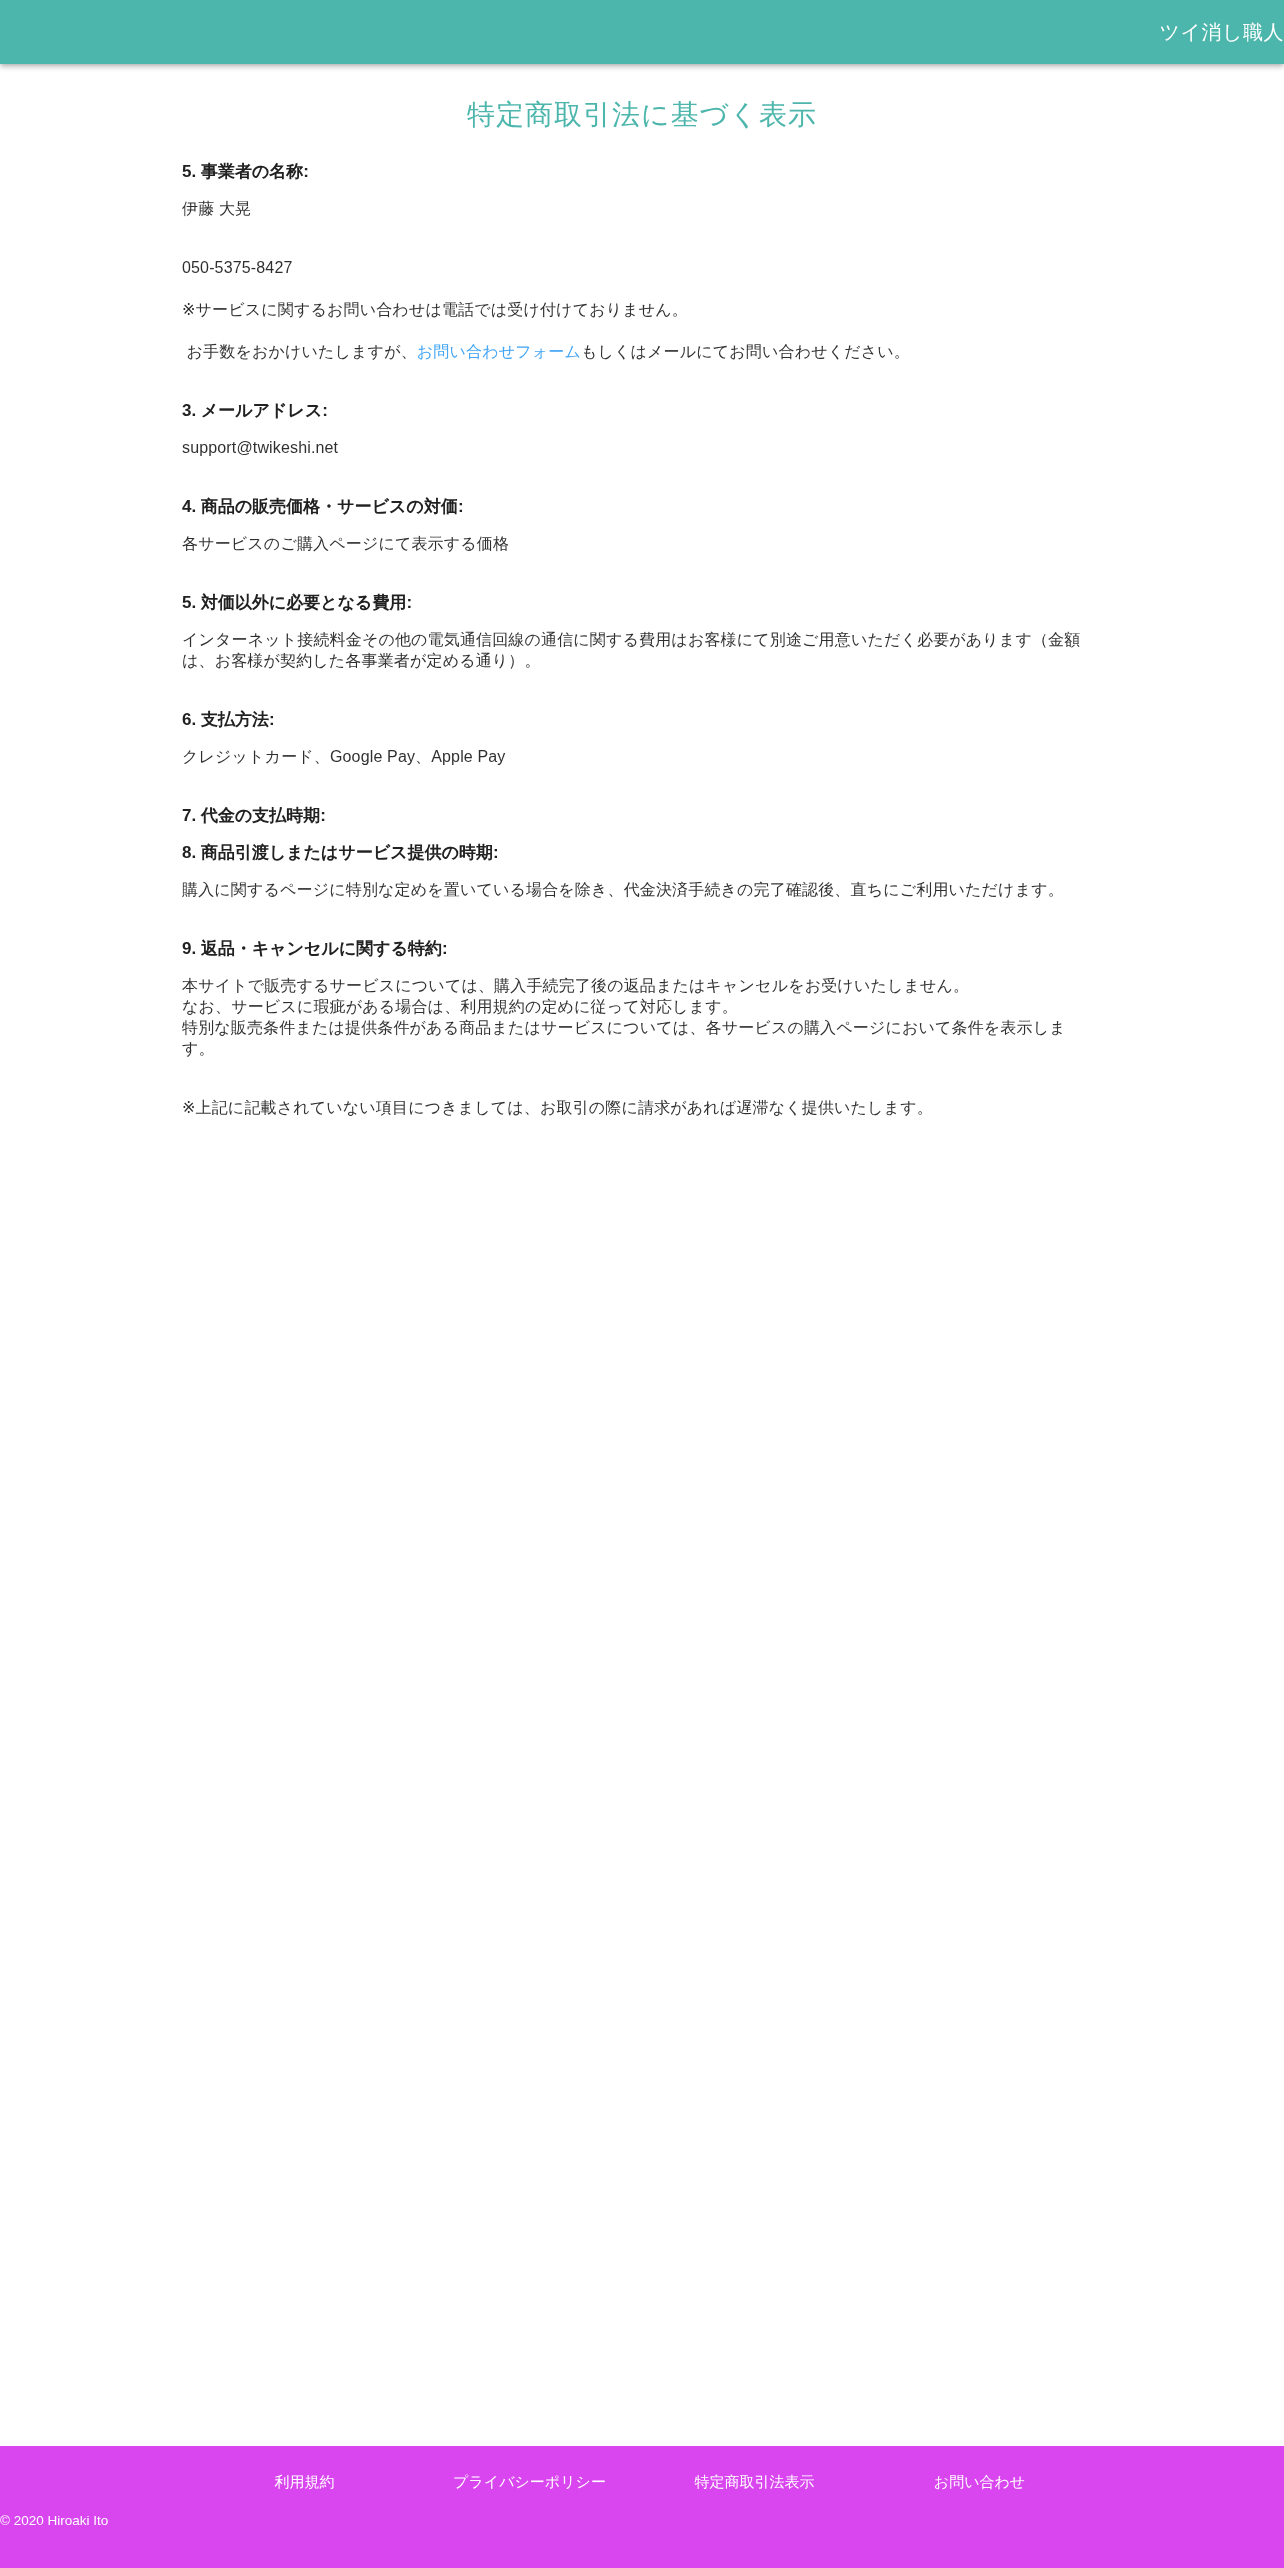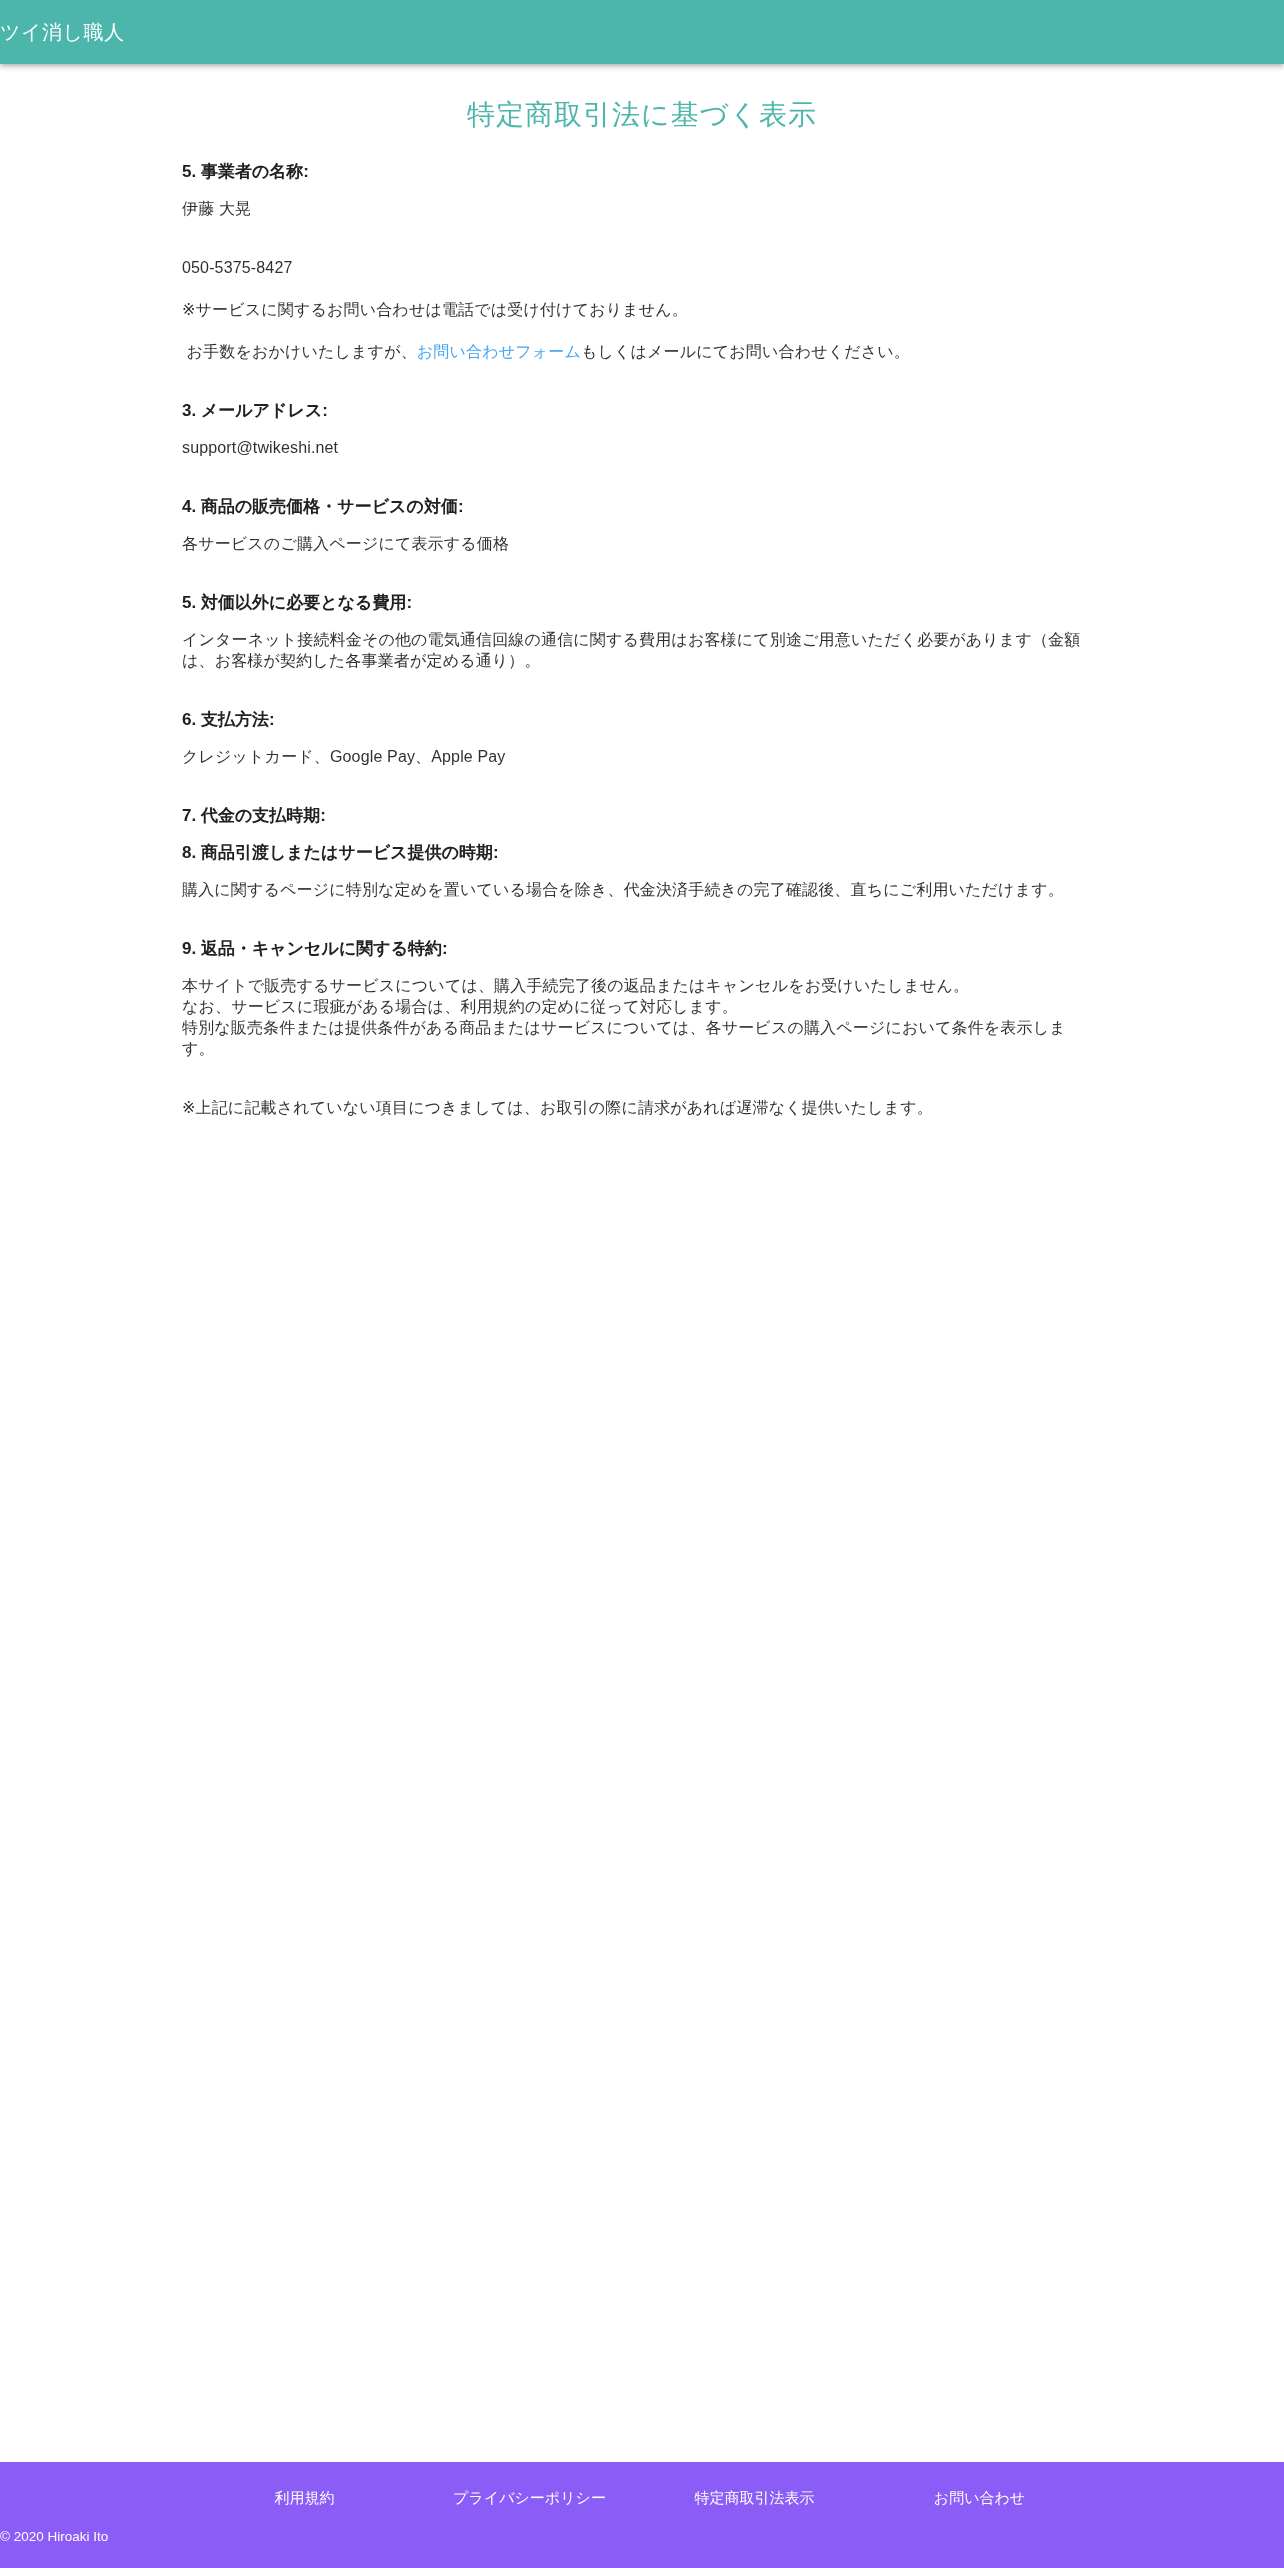--- a/index.html
+++ b/index.html
@@ -15,21 +15,21 @@
     flex-direction: column;
     min-height: 100vh;
   }
 
   
   .appbar {
     height: 64px;
     background: #4db6ac;
     display: flex;
     align-items: center;
-    justify-content: flex-start;
+    justify-content: flex-end;
     box-shadow: 0 2px 4px -1px rgba(0,0,0,0.2), 0 4px 5px 0 rgba(0,0,0,0.14);
     position: relative;
     z-index: 2;
   }
   .appbar-title {
     color: #ffffff;
     font-size: 20px;
     font-weight: 500;
     letter-spacing: 0.5px;
   }
@@ -65,23 +65,23 @@
   }
   .note { margin-bottom: 0; }
   .inline-link {
     color: #42a5f5;
     text-decoration: none;
     cursor: pointer;
   }
 
   
   footer {
-    background: #8b5cf6;
+    background: #d946ef;
     color: #ffffff;
-    padding: 27px 0 24px 0;
+    padding: 27px 0 40px 0;
   }
   .footer-links {
     width: 900px;
     margin: 0 auto 21px auto;
     display: flex;
   }
   .footer-link {
     flex: 1;
     text-align: center;
     color: #ffffff;

